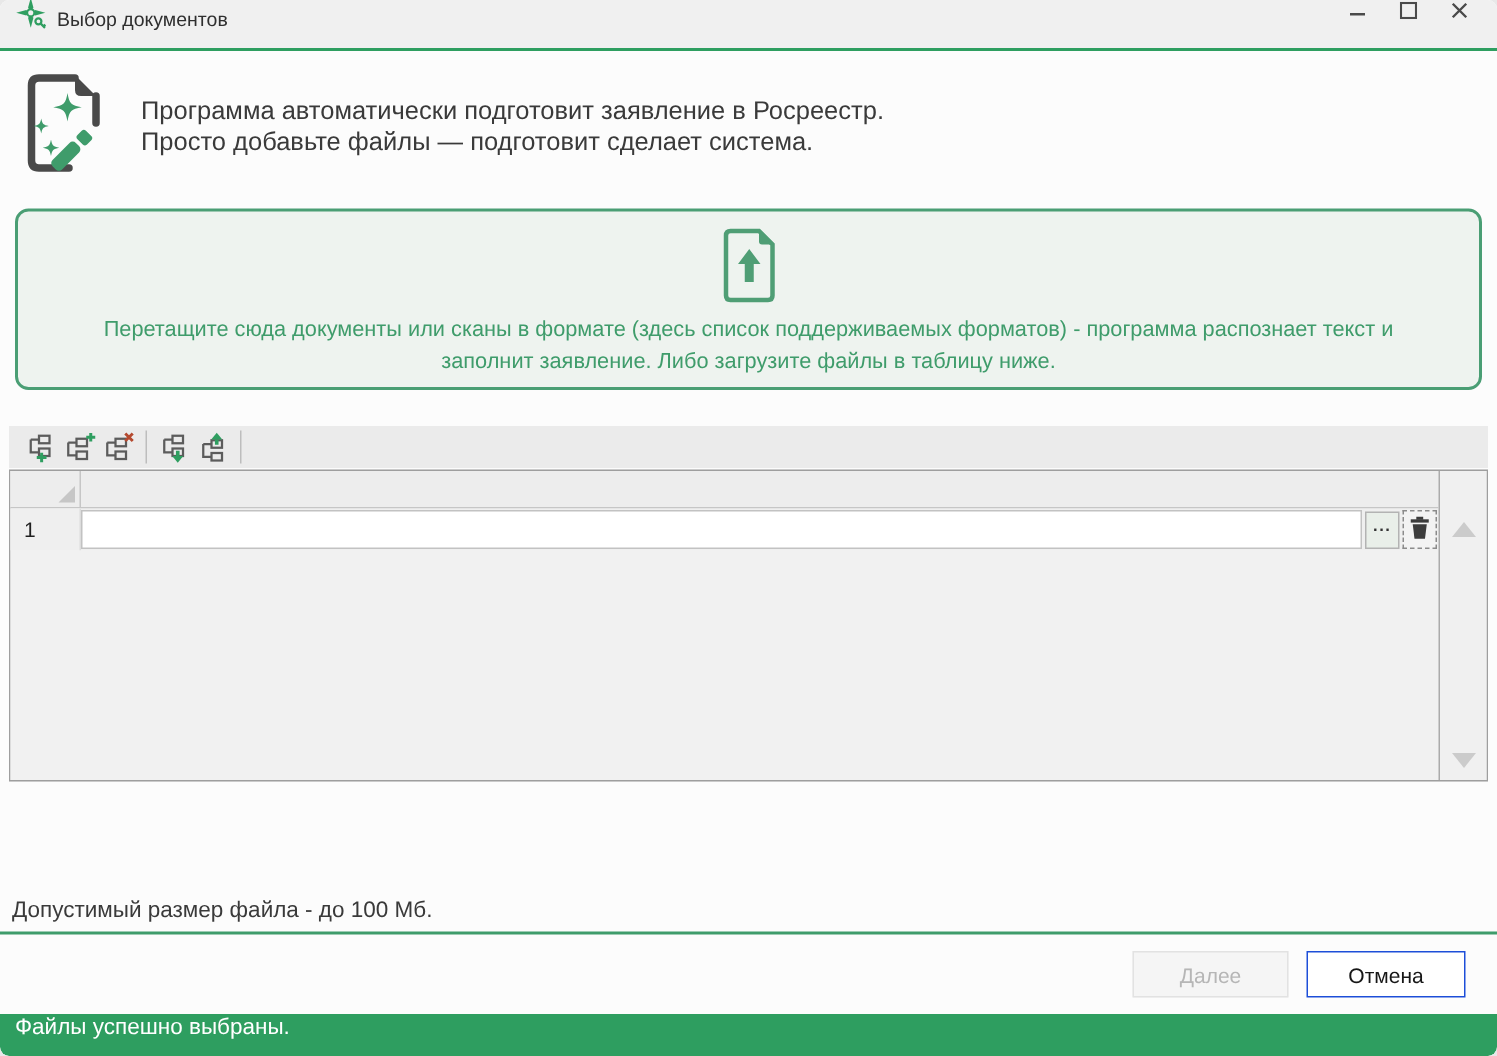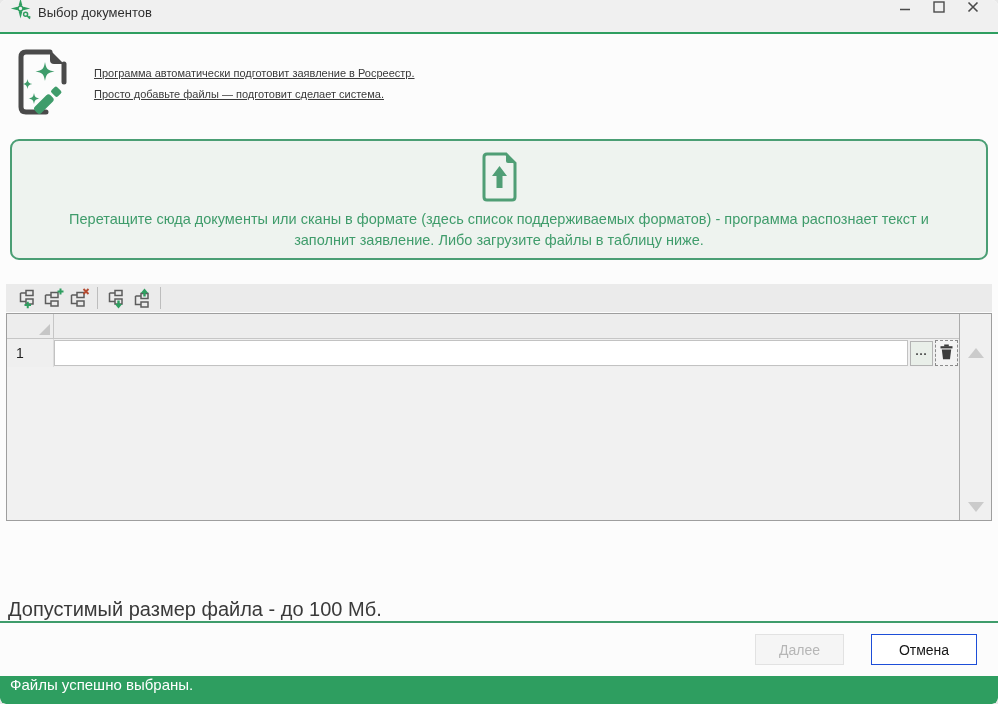--- a/index.html
+++ b/index.html
@@ -34,21 +34,21 @@
     position: absolute; top: 32px; left: 0; right: 0; height: 2px;
     background: #2e9e60;
   }
 
   
   .intro {
     position: absolute; top: 48px; left: 14px;
     display: flex; align-items: flex-start;
   }
   .intro-icon { width: 56px; height: 68px; }
-  .intro-text { margin-left: 24px; margin-top: 15px; font-size: 11px; color: #3a3a3a; line-height: 21px; text-decoration: underline; }
+  .intro-text { margin-left: 24px; margin-top: 15px; font-size: 17px; color: #3a3a3a; line-height: 21px; }
 
   
   .dropzone {
     position: absolute; top: 139px; left: 10px; width: 978px; height: 121px;
     border: 2px solid #4a9e74; border-radius: 9px;
     background: #eef3ef;
     text-align: center;
   }
   .dz-icon { margin-top: 11px; }
   .dz-text { margin-top: 3px; font-size: 14.5px; line-height: 21px; color: #3f9c6b; }
@@ -122,28 +122,28 @@
     border-bottom: 10px solid #cbcbcb; cursor: pointer;
   }
   .scroll-down {
     position: absolute; bottom: 8px; left: 8px;
     width: 0; height: 0;
     border-left: 8px solid transparent; border-right: 8px solid transparent;
     border-top: 10px solid #cbcbcb; cursor: pointer;
   }
 
   
-  .size-note { position: absolute; top: 598px; left: 8px; font-size: 20px; color: #3a3a3a; }
+  .size-note { position: absolute; top: 598px; left: 8px; font-size: 15px; color: #3a3a3a; }
   .green-rule { position: absolute; top: 621px; left: 0; right: 0; height: 2px; background: #3f9c6b; }
   .btn {
     position: absolute; top: 634px; height: 31px;
     font-size: 14px; font-family: "Liberation Sans", sans-serif; cursor: pointer;
   }
   .btn-next {
-    left: 755px; width: 89px;
+    left: 755px; width: 104px;
     background: #f5f5f5; border: 1px solid #e2e2e2; color: #b6b6b6;
   }
   .btn-cancel {
     left: 871px; width: 106px;
     background: #ffffff; border: 1px solid #1d4ed8; color: #171717;
   }
 
   
   .statusbar {
     position: absolute; bottom: 0; left: 0; right: 0; height: 28px;

